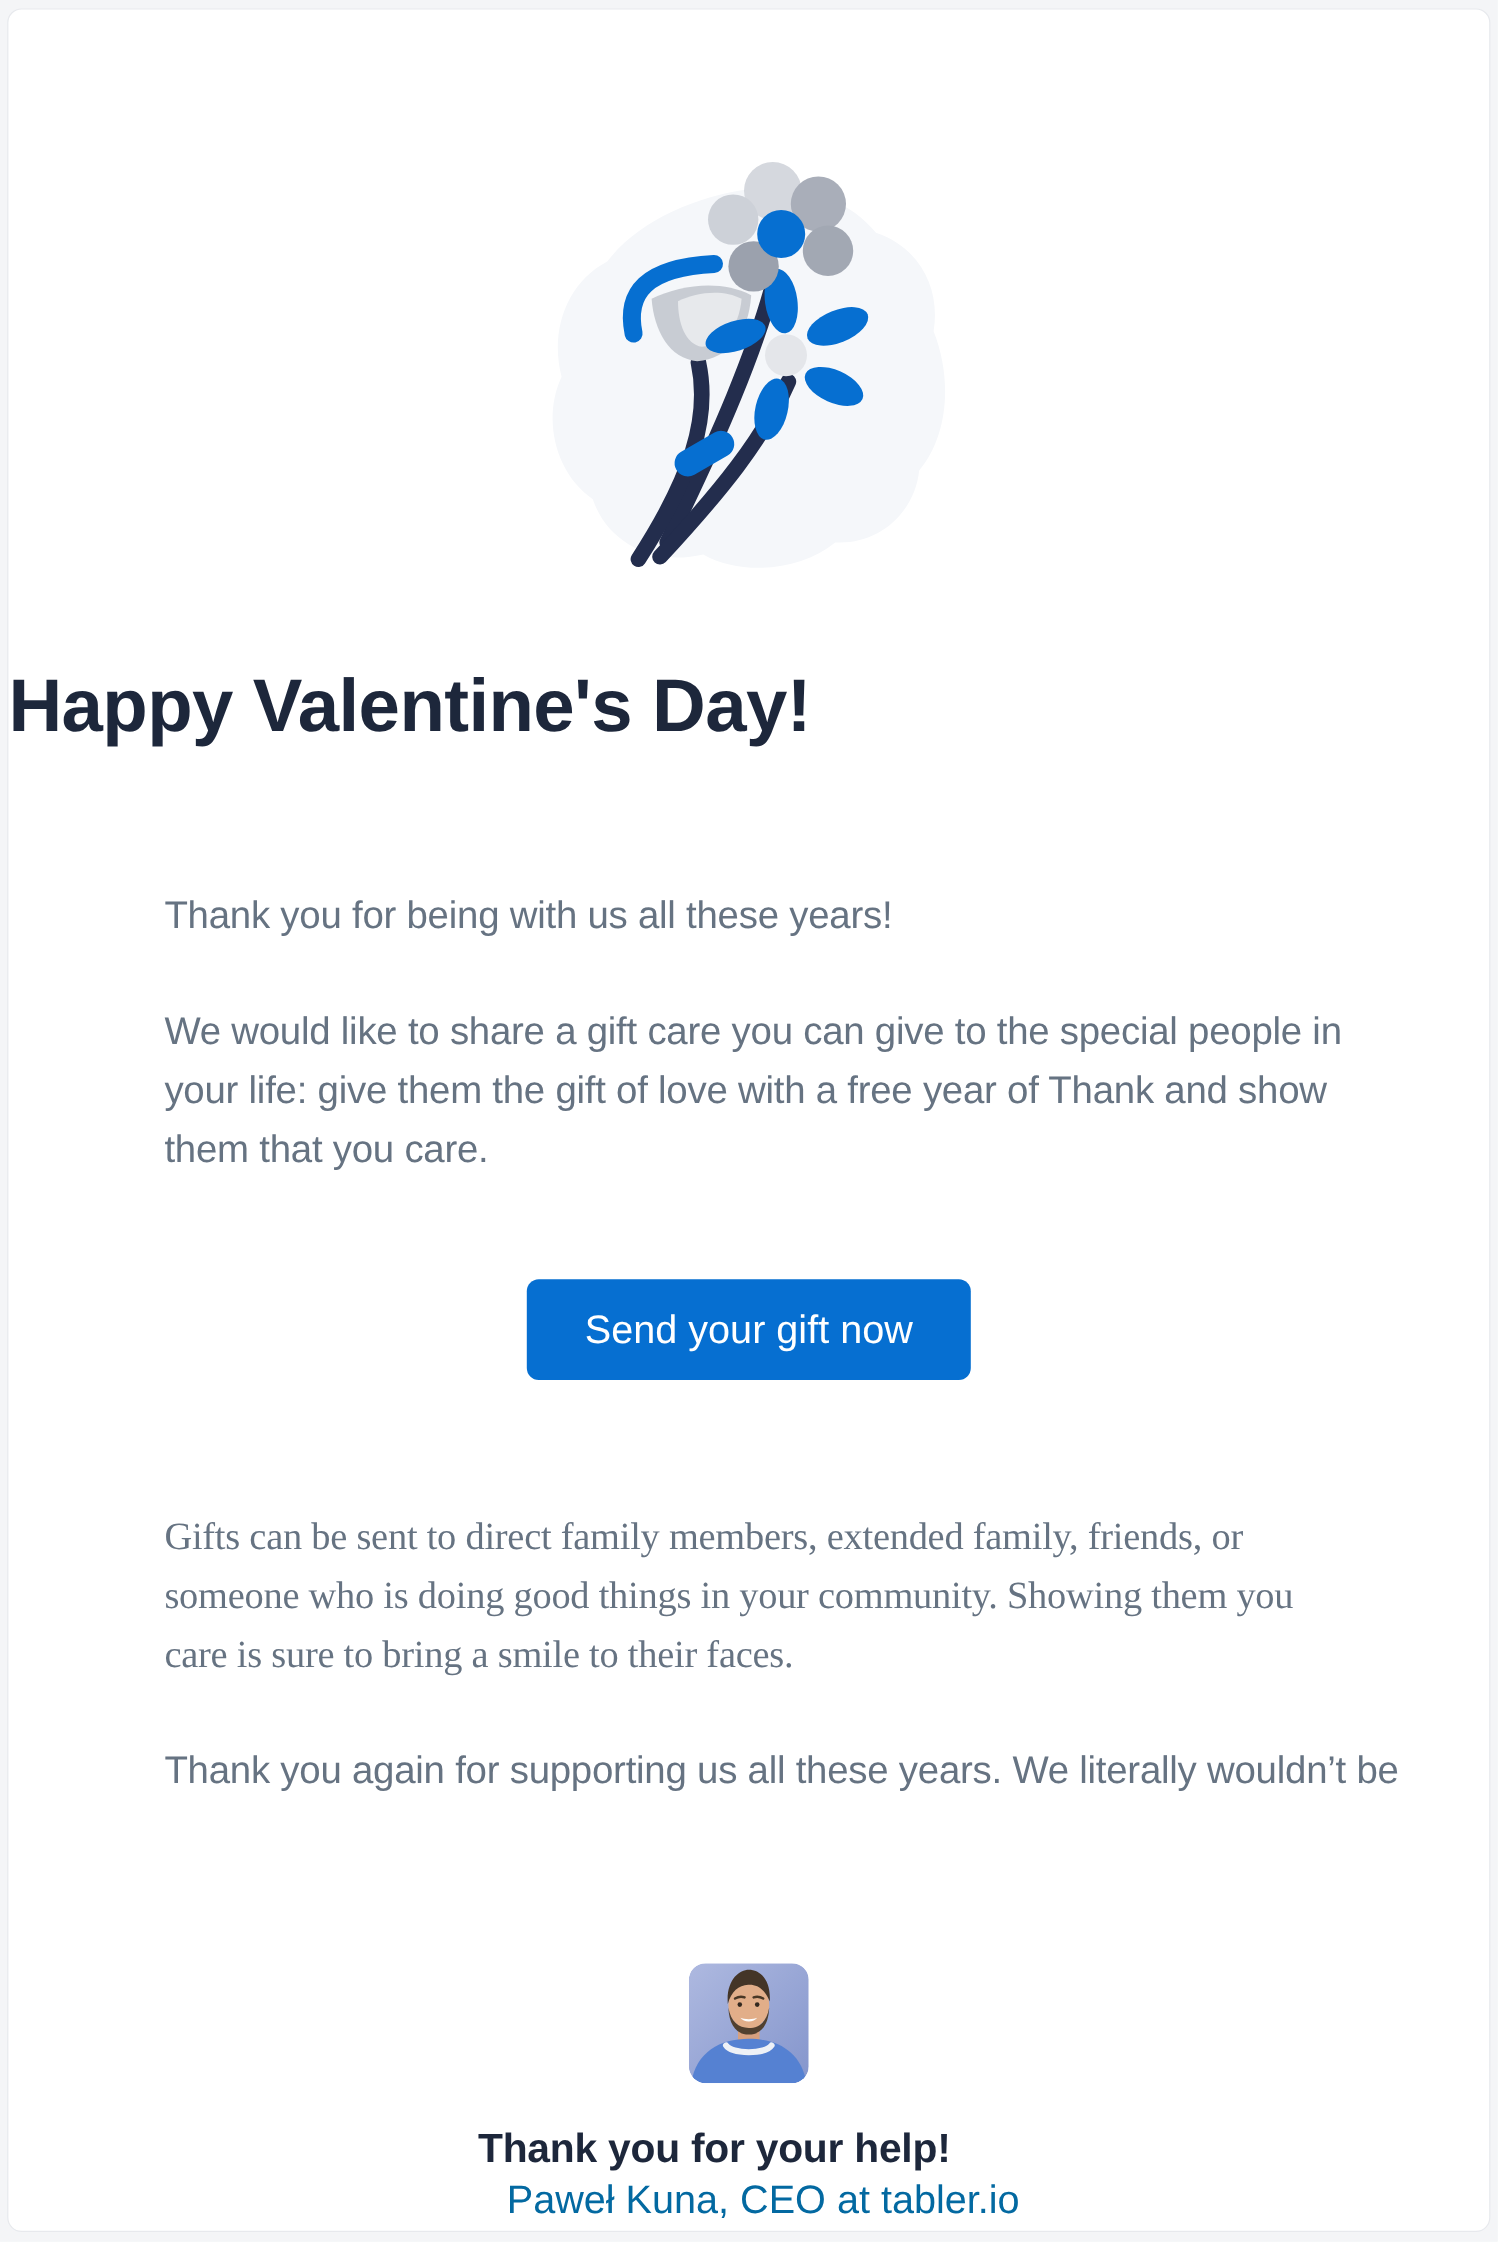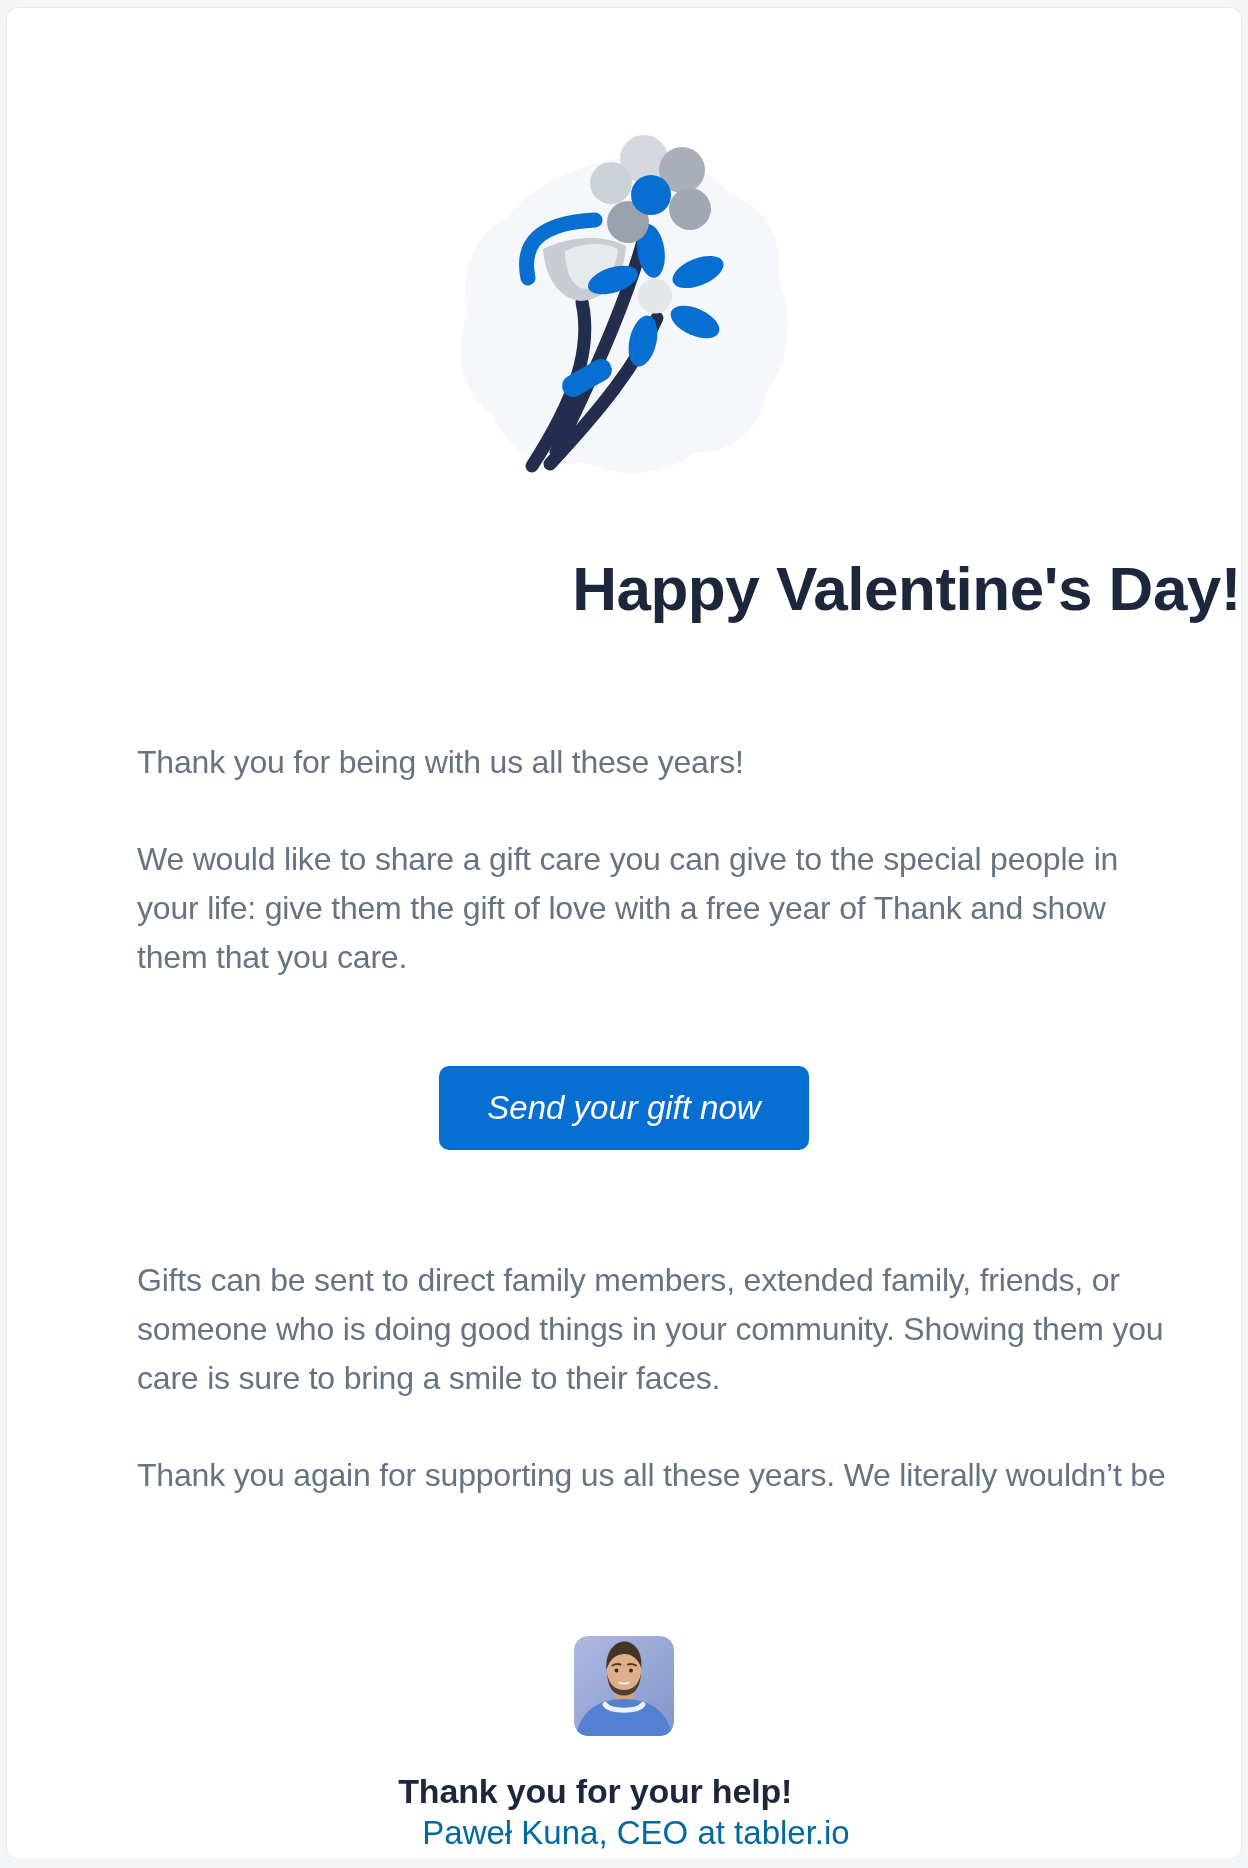--- a/index.html
+++ b/index.html
@@ -25,21 +25,21 @@
     width: 420px; height: 420px;
   }
   .hero svg { display: block; width: 420px; height: 420px; }
 
   h1.title {
     margin-top: 14px;
     font-size: 62px;
     line-height: 70px;
     letter-spacing: -0.5px;
     font-weight: bold;
-    text-align: right;
+    text-align: left;
     color: #1d273b;
   }
 
   .content { padding: 0 100px; }
 
   .para {
     font-size: 32px;
     line-height: 49px;
     letter-spacing: -0.2px;
     color: #667382;
@@ -57,24 +57,23 @@
     height: 84px;
     padding: 0 48px;
     background: #066fd1;
     color: #ffffff;
     font-family: "Liberation Sans", "DejaVu Sans", sans-serif;
     font-size: 33px;
     font-weight: 500;
     border: none;
     border-radius: 10px;
     cursor: pointer;
-    font-style: italic;
-  }
-
-  .after-cta { margin-top: 106px; }
+  }
+
+  .after-cta { margin-top: 106px; font-family: Liberation Serif, serif; }
 
   .heart {
     color: #2b3445;
     margin-left: 10px;
     font-size: 30px;
   }
 
   .signature {
     margin-top: 136px;
     display: flex;

